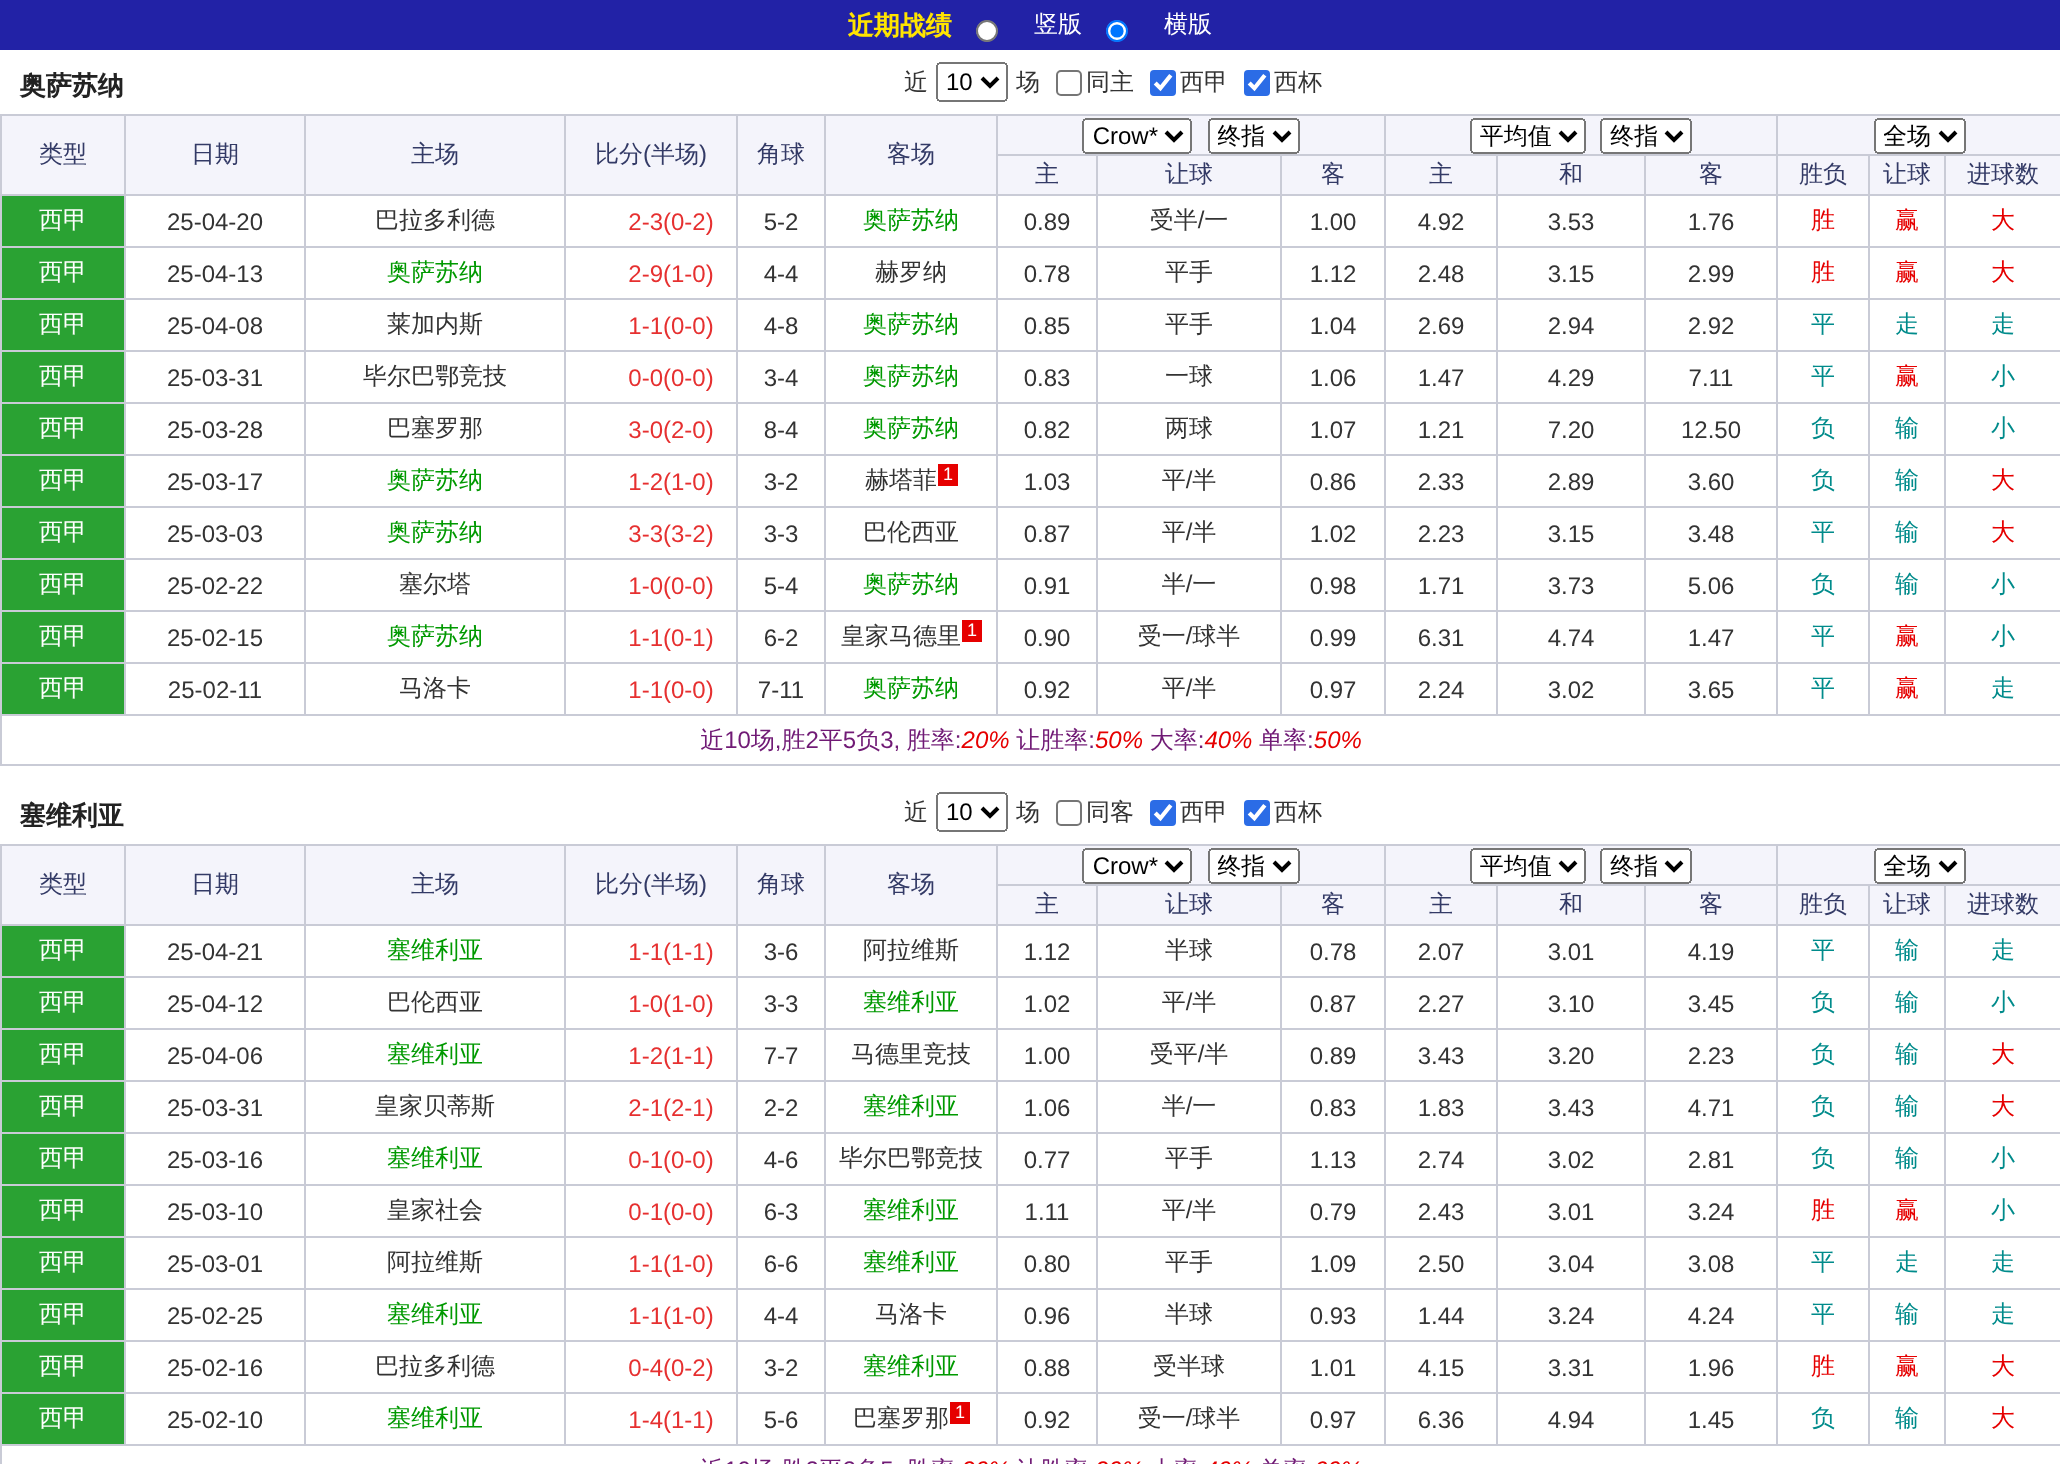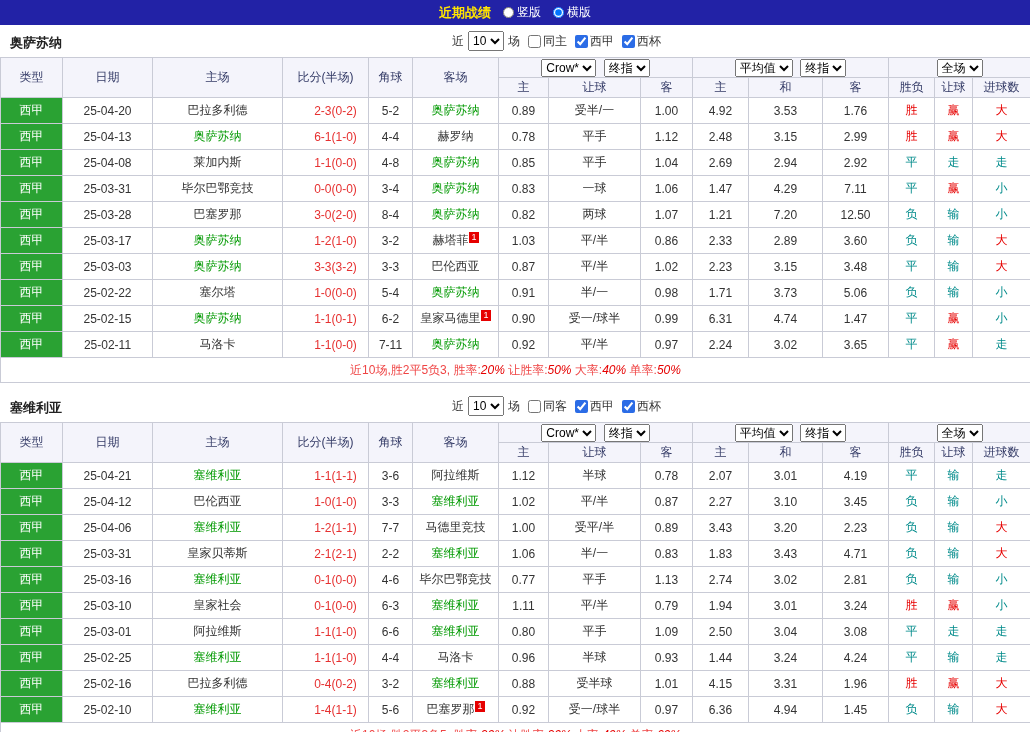--- a/index.html
+++ b/index.html
@@ -14,21 +14,21 @@
   .topbar{
     height:25px;
     background:#2222a6;
     display:flex;
     align-items:center;
     justify-content:center;
     gap:12px;
     color:#fff;
   }
   .topbar .title{color:#ffe400;font-weight:bold;font-size:13px;}
-  .topbar label{display:inline-flex;align-items:center;gap:3px;cursor:pointer;}
+  .topbar label{display:inline-flex;align-items:flex-end;gap:18px;cursor:pointer;}
   .topbar input[type=radio]{margin:0;width:11px;height:11px;}
   
   .section{margin-top:0;}
   .secbar{
     position:relative;
     height:32px;
     background:#fff;
   }
   .secbar .team-title{
     position:absolute;left:10px;top:9px;
@@ -66,21 +66,21 @@
   .card{
     display:inline-block;
     background:#e60000;color:#fff;
     font-size:9px;line-height:11px;
     padding:0 2px;margin-left:1px;
     vertical-align:top;
   }
   td.res.red{color:#e60000;}
   td.res.teal{color:#008b8b;}
   tfoot td.sum{height:24px;background:#fff;}
-  .sk{color:#ef4444;}
+  .sk{color:#701a75;}
   .sv{color:#e60000;font-style:italic;}
   .gap{height:7px;}
 </style>
 </head>
 <body>
 
 <div class="topbar">
   <span class="title">近期战绩</span>
   <label>
     <input type="radio" name="layout" style="">
@@ -178,21 +178,21 @@
           <td class="od">3.53</td>
           <td class="od">1.76</td>
           <td class="res red">胜</td>
           <td class="res red">赢</td>
           <td class="res red">大</td>
         </tr>
         <tr>
           <td class="lg">西甲</td>
           <td class="dt">25-04-13</td>
           <td class="tm"><span class="team focus">奥萨苏纳</span></td>
-          <td class="sc">6-1(1-0)</td>
+          <td class="sc">2-9(1-0)</td>
           <td class="cn">4-4</td>
           <td class="tm"><span class="team">赫罗纳</span></td>
           <td class="od">0.78</td>
           <td class="od">平手</td>
           <td class="od">1.12</td>
           <td class="od">2.48</td>
           <td class="od">3.15</td>
           <td class="od">2.99</td>
           <td class="res red">胜</td>
           <td class="res red">赢</td>
@@ -505,21 +505,21 @@
         <tr>
           <td class="lg">西甲</td>
           <td class="dt">25-03-10</td>
           <td class="tm"><span class="team">皇家社会</span></td>
           <td class="sc">0-1(0-0)</td>
           <td class="cn">6-3</td>
           <td class="tm"><span class="team focus">塞维利亚</span></td>
           <td class="od">1.11</td>
           <td class="od">平/半</td>
           <td class="od">0.79</td>
-          <td class="od">1.94</td>
+          <td class="od">2.43</td>
           <td class="od">3.01</td>
           <td class="od">3.24</td>
           <td class="res red">胜</td>
           <td class="res red">赢</td>
           <td class="res teal">小</td>
         </tr>
         <tr>
           <td class="lg">西甲</td>
           <td class="dt">25-03-01</td>
           <td class="tm"><span class="team">阿拉维斯</span></td>

